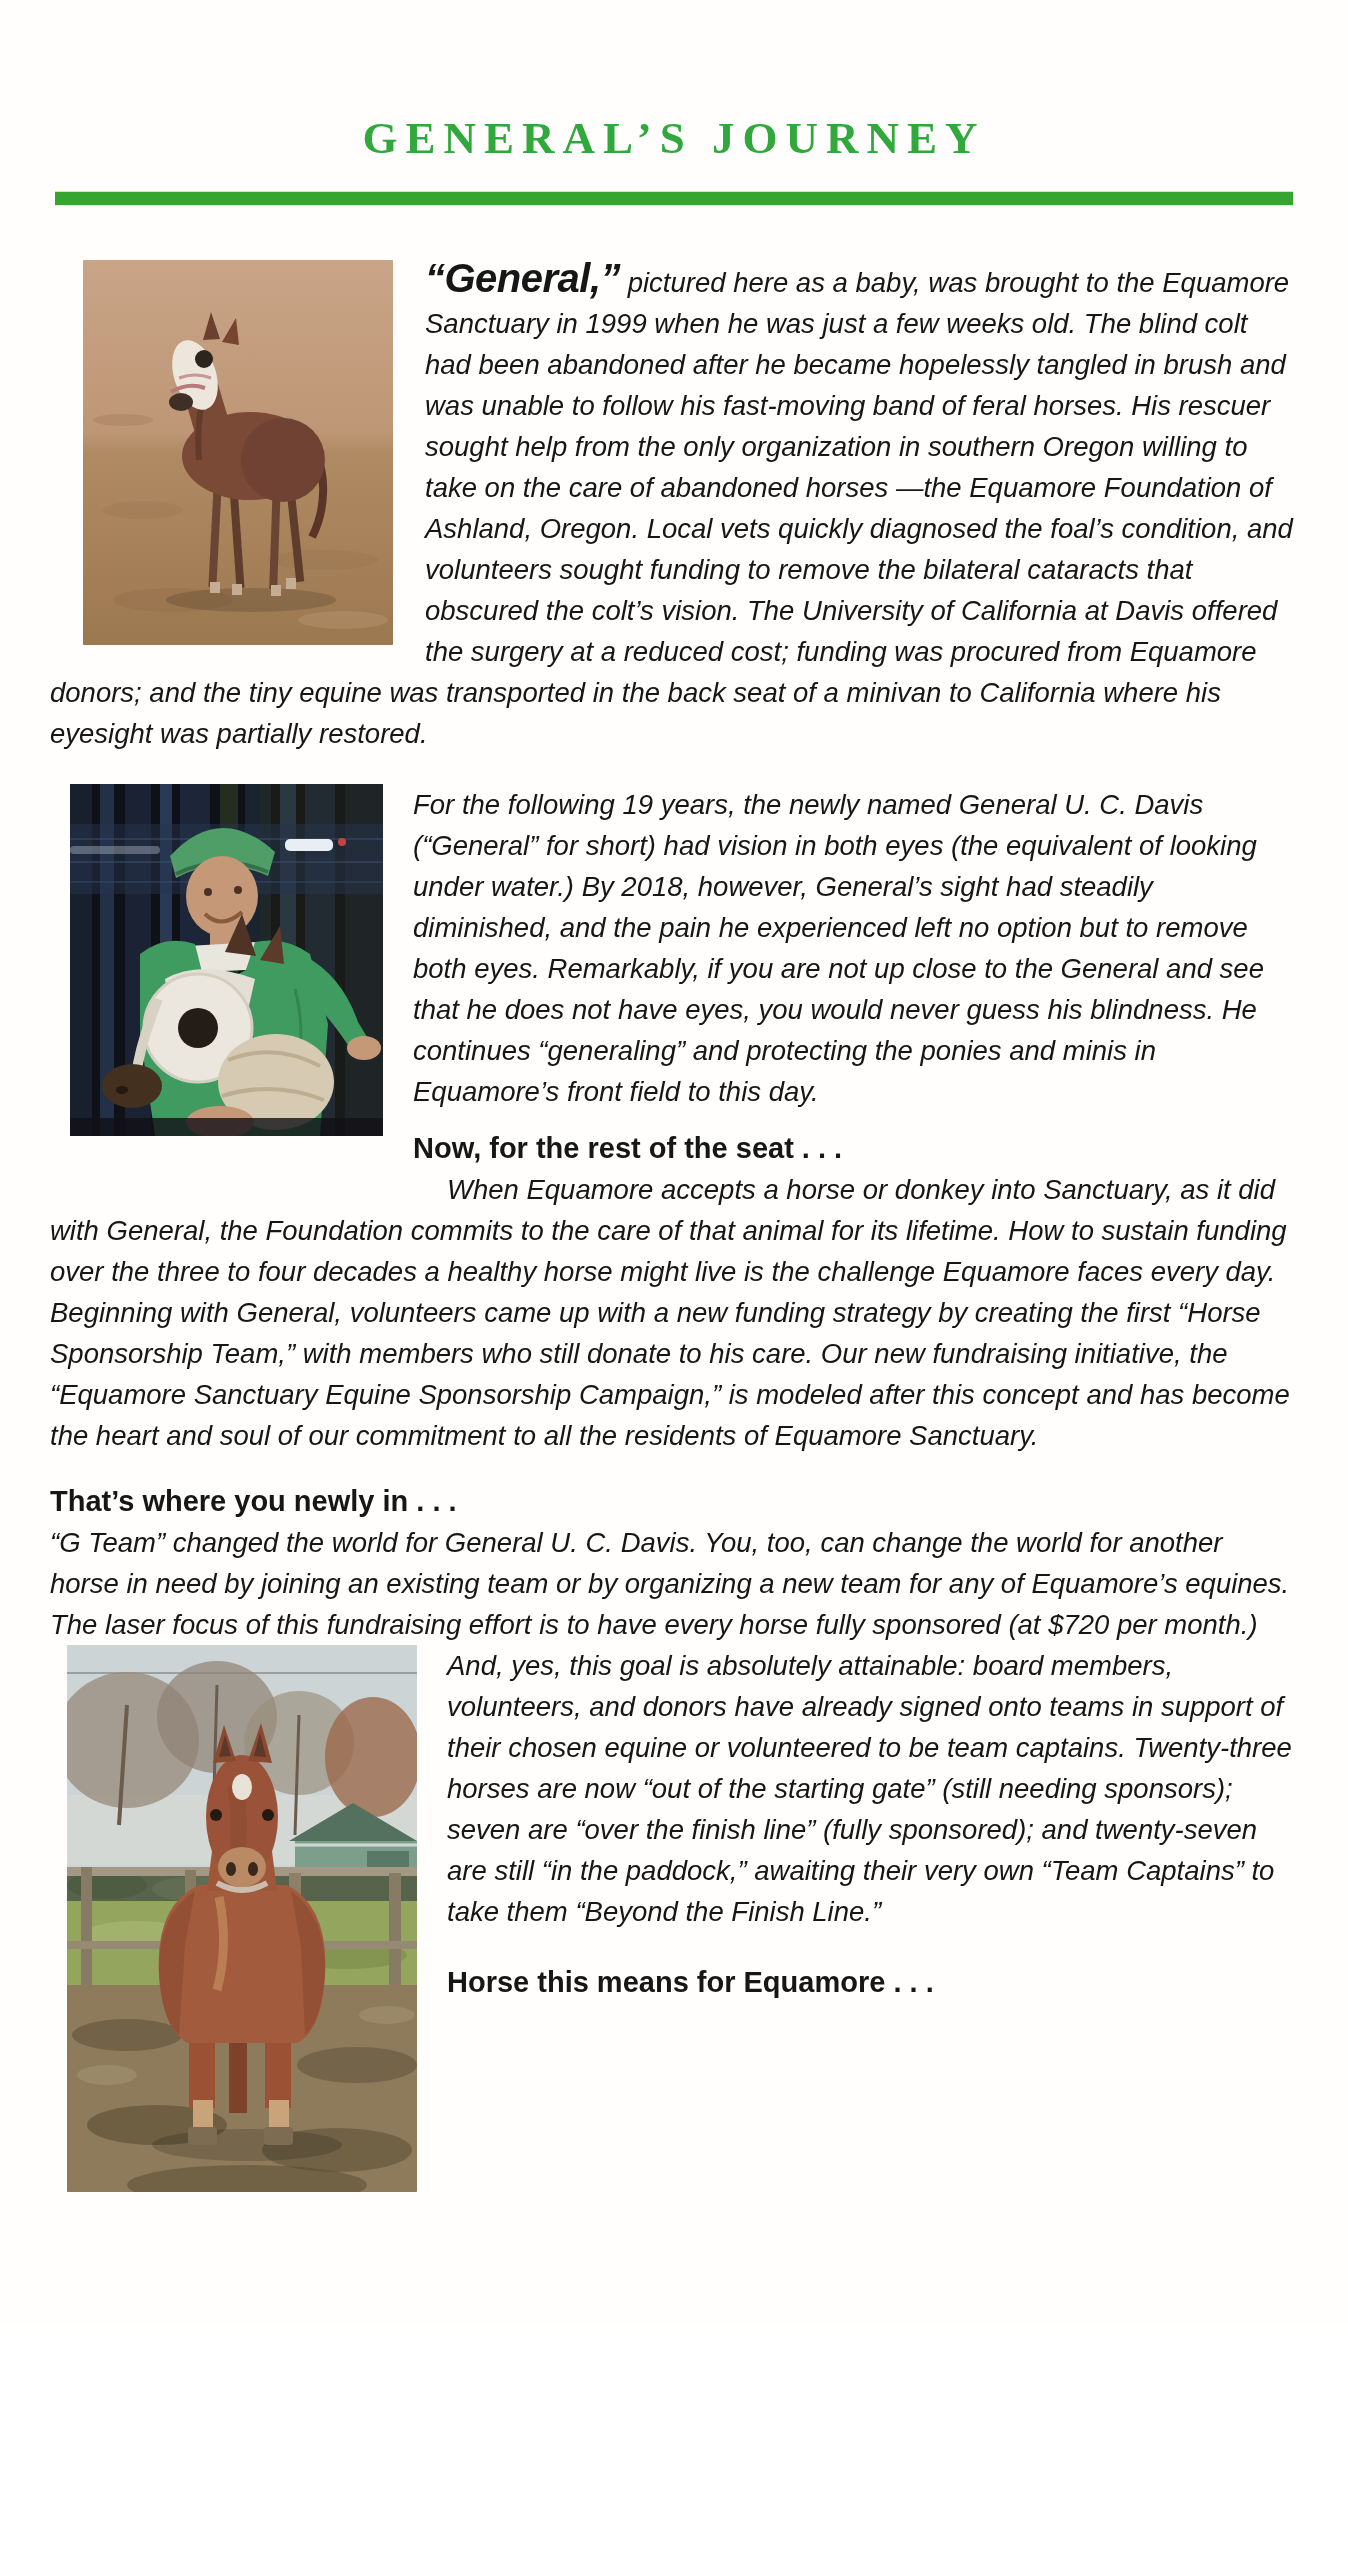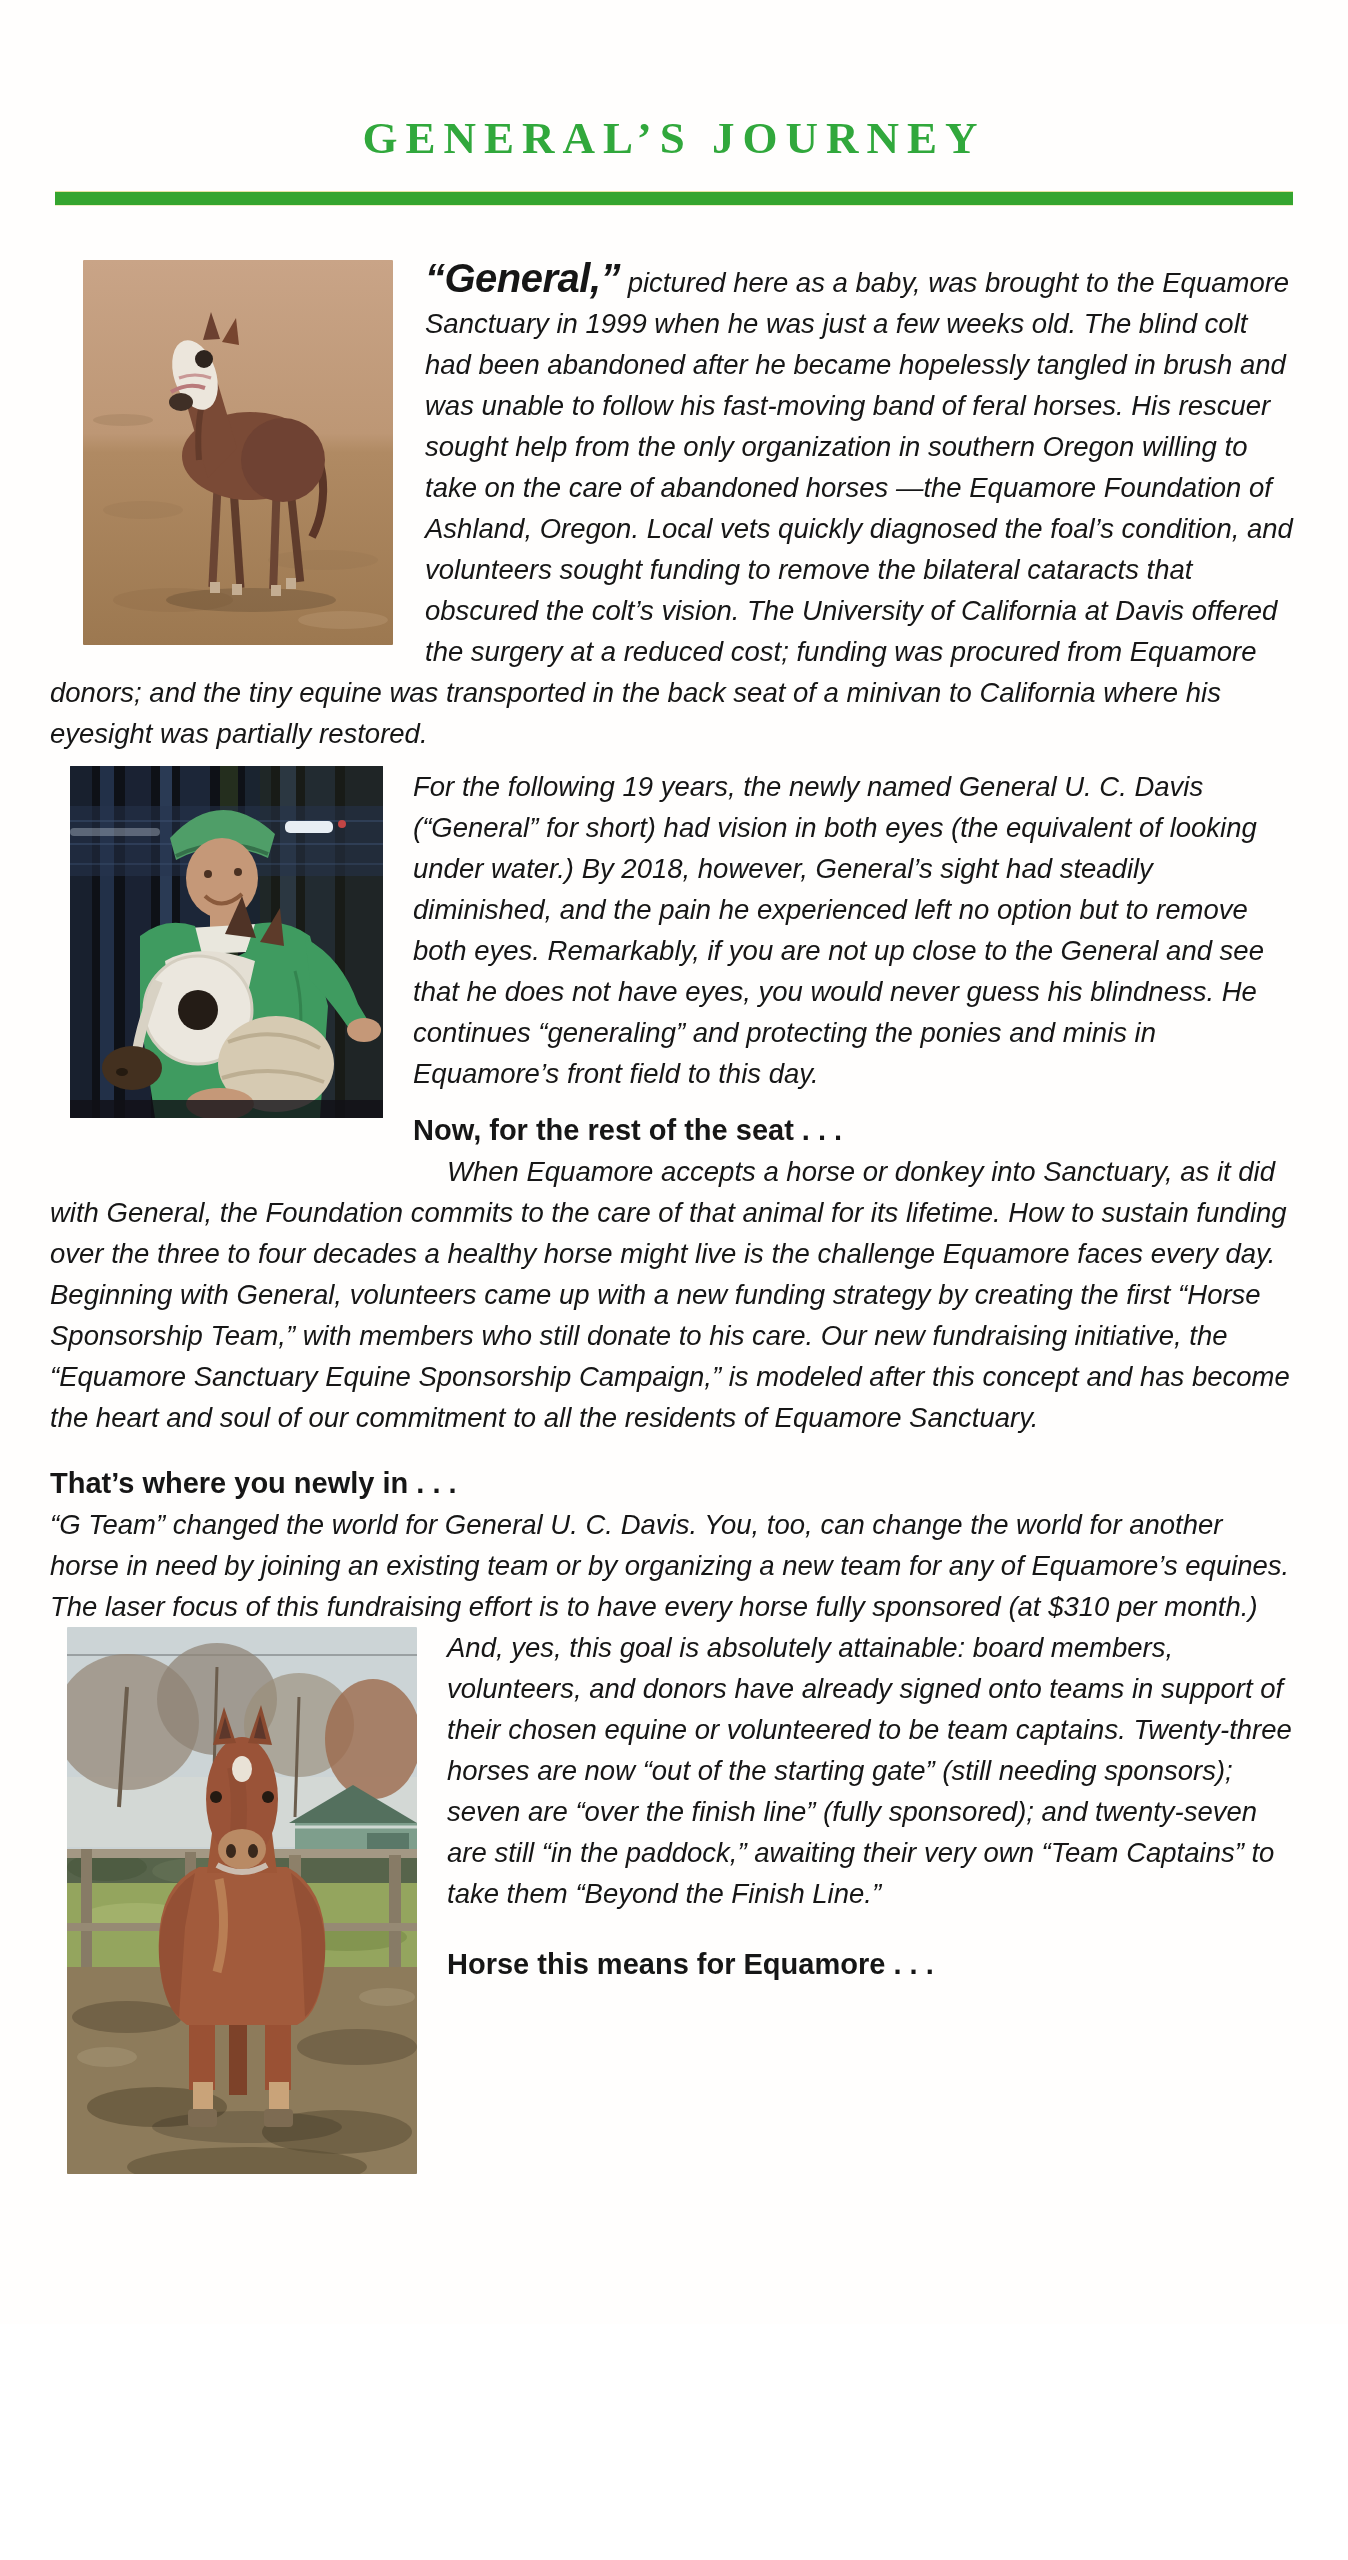--- a/index.html
+++ b/index.html
@@ -35,21 +35,21 @@
     width:1240px;height:14px;
     margin:0;
   }
   .content{
     padding:0 50px;
     font-size:27.5px;
     line-height:41px;
   }
   section{clear:both;}
   .sec-intro{margin-top:52px;}
-  .sec-history{margin-top:12px;}
+  .sec-history{margin-top:30px;}
   .sec-comein{margin-top:25px;}
   .sec-goal{}
   p{margin:0;font-style:italic;}
   .lead-in{
     font-weight:700;
     font-size:40px;
     letter-spacing:-0.5px;
   }
   h2{
     font-size:29px;
@@ -171,21 +171,21 @@
         <ellipse cx="150" cy="338" rx="34" ry="16" fill="#c59878"></ellipse>
         <rect x="0" y="334" width="313" height="18" fill="#121016" opacity="0.8"></rect>
       </svg>
       <p>For the following 19 years, the newly named General U. C. Davis (“General” for short) had vision in both eyes (the equivalent of looking under water.) By 2018, however, General’s sight had steadily diminished, and the pain he experienced left no option but to remove both eyes. Remarkably, if you are not up close to the General and see that he does not have eyes, you would never guess his blindness.  He continues “generaling” and protecting the ponies and minis in Equamore’s front field to this day.</p>
       <h2 class="h-rest">Now, for the rest of the seat . . .</h2>
       <p class="story-para">When Equamore accepts a horse or donkey into Sanctuary, as it did with General, the Foundation commits to the care of that animal for its lifetime. How to sustain funding over the three to four decades a healthy horse might live is the challenge Equamore faces every day.  Beginning with General, volunteers came up with a new funding strategy by creating the first “Horse Sponsorship Team,” with members who still donate to his care. Our new fundraising initiative, the “Equamore Sanctuary Equine Sponsorship Campaign,” is modeled after this concept and has become the heart and soul of our commitment to all the residents of Equamore Sanctuary.</p>
     </section>
 
     <section class="sec-comein">
       <h2>That’s where you newly in . . .</h2>
-      <p>“G Team” changed the world for General U. C. Davis. You, too, can change the world for another horse in need by joining an existing team or by organizing a new team for any of Equamore’s equines. The laser focus of this fundraising effort is to have every horse fully sponsored (at $310 per month.)</p>
+      <p>“G Team” changed the world for General U. C. Davis. You, too, can change the world for another horse in need by joining an existing team or by organizing a new team for any of Equamore’s equines. The laser focus of this fundraising effort is to have every horse fully sponsored (at $720 per month.)</p>
     </section>
 
     <section class="sec-goal">
       <svg class="photo photo-horse" viewBox="0 0 350 547" xmlns="http://www.w3.org/2000/svg" aria-hidden="true">
         <rect width="350" height="547" fill="#ccd4d6"></rect>
         <rect x="0" y="150" width="350" height="70" fill="#d6dad4" opacity="0.7"></rect>
         <line x1="0" y1="28" x2="350" y2="28" stroke="#9aa0a2" stroke-width="2"></line>
         <ellipse cx="60" cy="95" rx="72" ry="68" fill="#978a7a" opacity="0.75"></ellipse>
         <ellipse cx="150" cy="72" rx="60" ry="56" fill="#8d8173" opacity="0.7"></ellipse>
         <ellipse cx="232" cy="98" rx="55" ry="52" fill="#9a8d7a" opacity="0.65"></ellipse>

